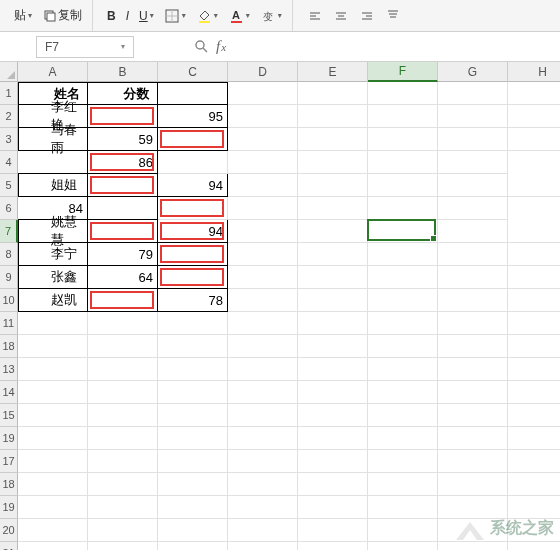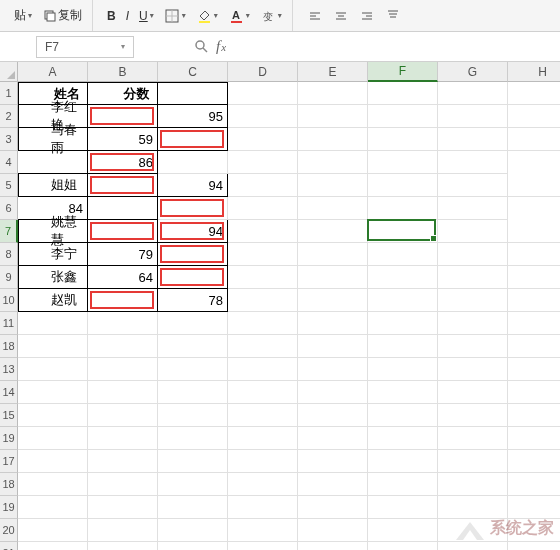--- a/index.html
+++ b/index.html
@@ -46,21 +46,21 @@
 .cell.tb { border-bottom: 1.5px solid #000; }
 .cell.th { font-weight: bold; justify-content: center; }
 .cell.txt { justify-content: flex-start; }
 .cell.num { justify-content: flex-end; }
 
 .active-cell { position: absolute; border: 2px solid #2a7a2a; pointer-events: none; background: transparent; }
 .active-cell::after { content:""; position:absolute; right:-3px; bottom:-3px; width:5px; height:5px; background:#2a7a2a; border:1px solid #fff; }
 
 .red-box { position: absolute; border: 2px solid #e53935; pointer-events: none; }
 
-.watermark { position: absolute; right: 6px; bottom: 10px; display: flex; align-items: center; gap: 6px; opacity: 0.35; font-size: 16px; color: #7f1d1d; font-weight: bold; }
+.watermark { position: absolute; right: 6px; bottom: 10px; display: flex; align-items: center; gap: 6px; opacity: 0.35; font-size: 16px; color: #14532d; font-weight: bold; }
 .watermark .logo { width: 28px; height: 24px; position: relative; }
 .watermark .logo::before { content:""; position:absolute; left:0; bottom:0; width:0; height:0; border-left:14px solid transparent; border-right:14px solid transparent; border-bottom:18px solid #bbb; }
 .watermark .logo::after { content:""; position:absolute; left:7px; bottom:0; width:0; height:0; border-left:7px solid transparent; border-right:7px solid transparent; border-bottom:10px solid #fff; }
 </style>
 </head>
 <body>
 
 <div class="toolbar">
   <div class="tb-group">
     <div class="tb-btn">

